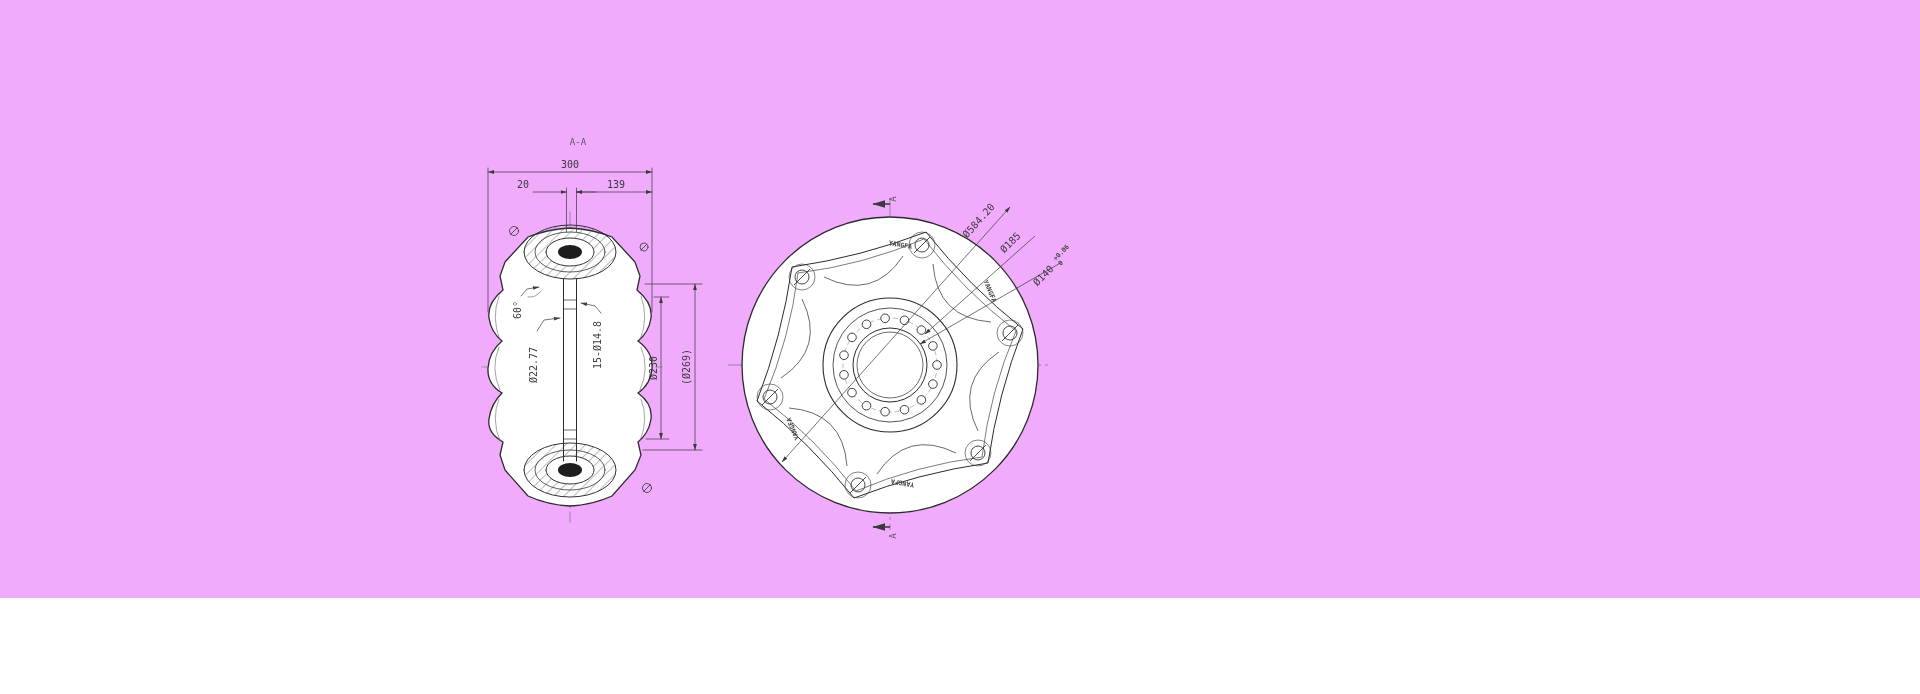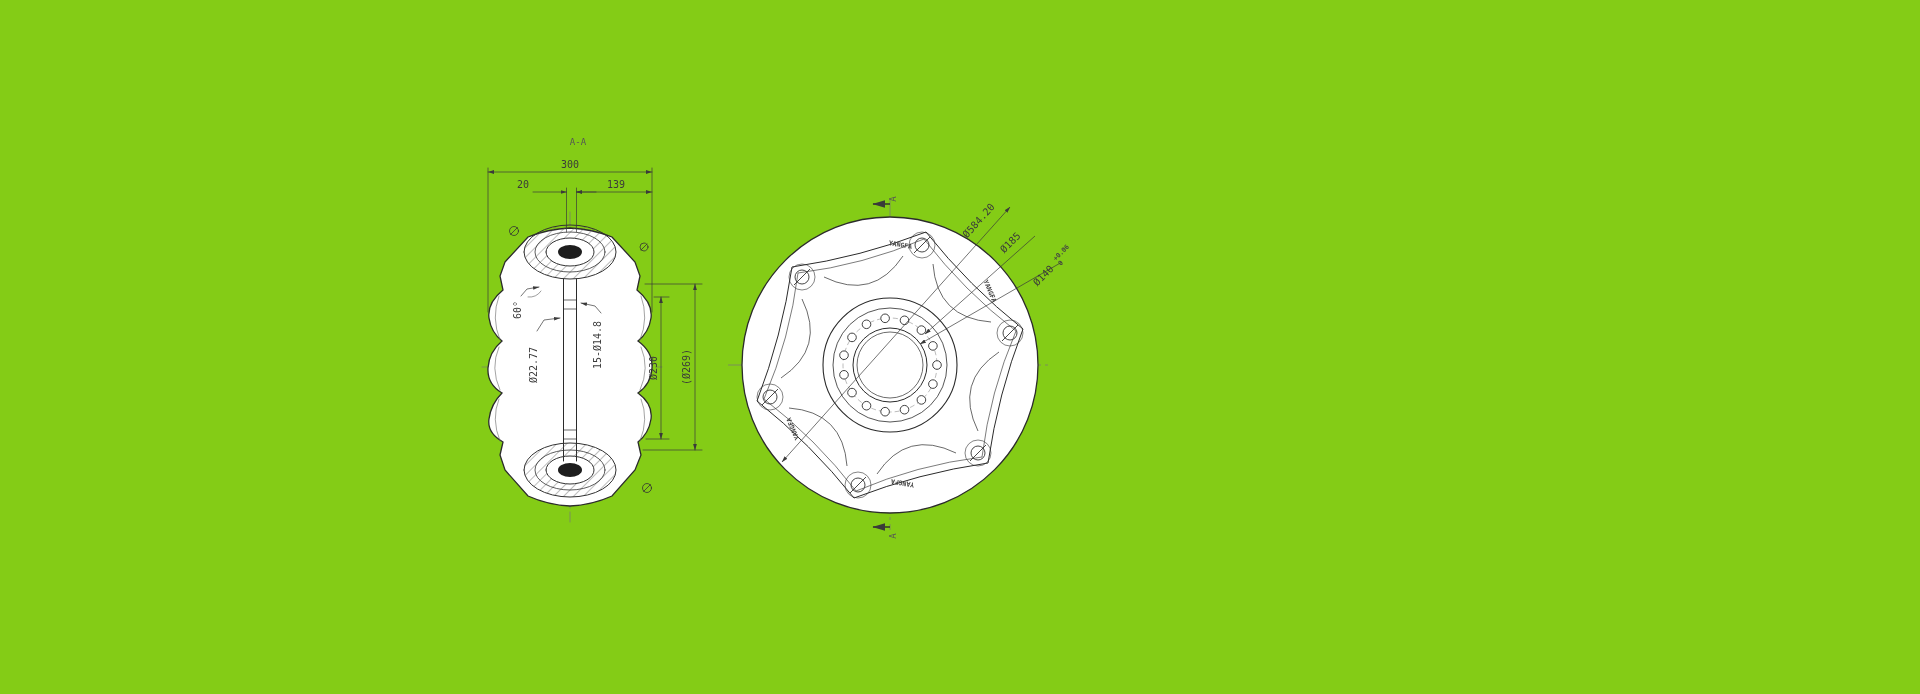--- a/index.html
+++ b/index.html
@@ -1,16 +1,16 @@
 <!DOCTYPE html>
 <html><head>
 <meta charset="utf-8">
 <style>
   html,body{margin:0;padding:0;background:#ffffff;width:1920px;height:694px;overflow:hidden;}
-  .canvas{position:relative;width:1920px;height:694px;background:#84cc16;font-family:"DejaVu Sans Mono","Liberation Mono",monospace;}
+  .canvas{position:relative;width:1920px;height:598px;background:#f0abfc;font-family:"DejaVu Sans Mono","Liberation Mono",monospace;}
   svg{display:block;}
   text{fill:#3a3a3a;font-family:"DejaVu Sans Mono","Liberation Mono",monospace;}
   .dim{font-size:10px;}
   .small{font-size:6.5px;font-weight:bold;fill:#444;}
   .sec{font-size:9px;fill:#555;}
 </style>
 </head>
 <body>
 
 <div class="canvas">

